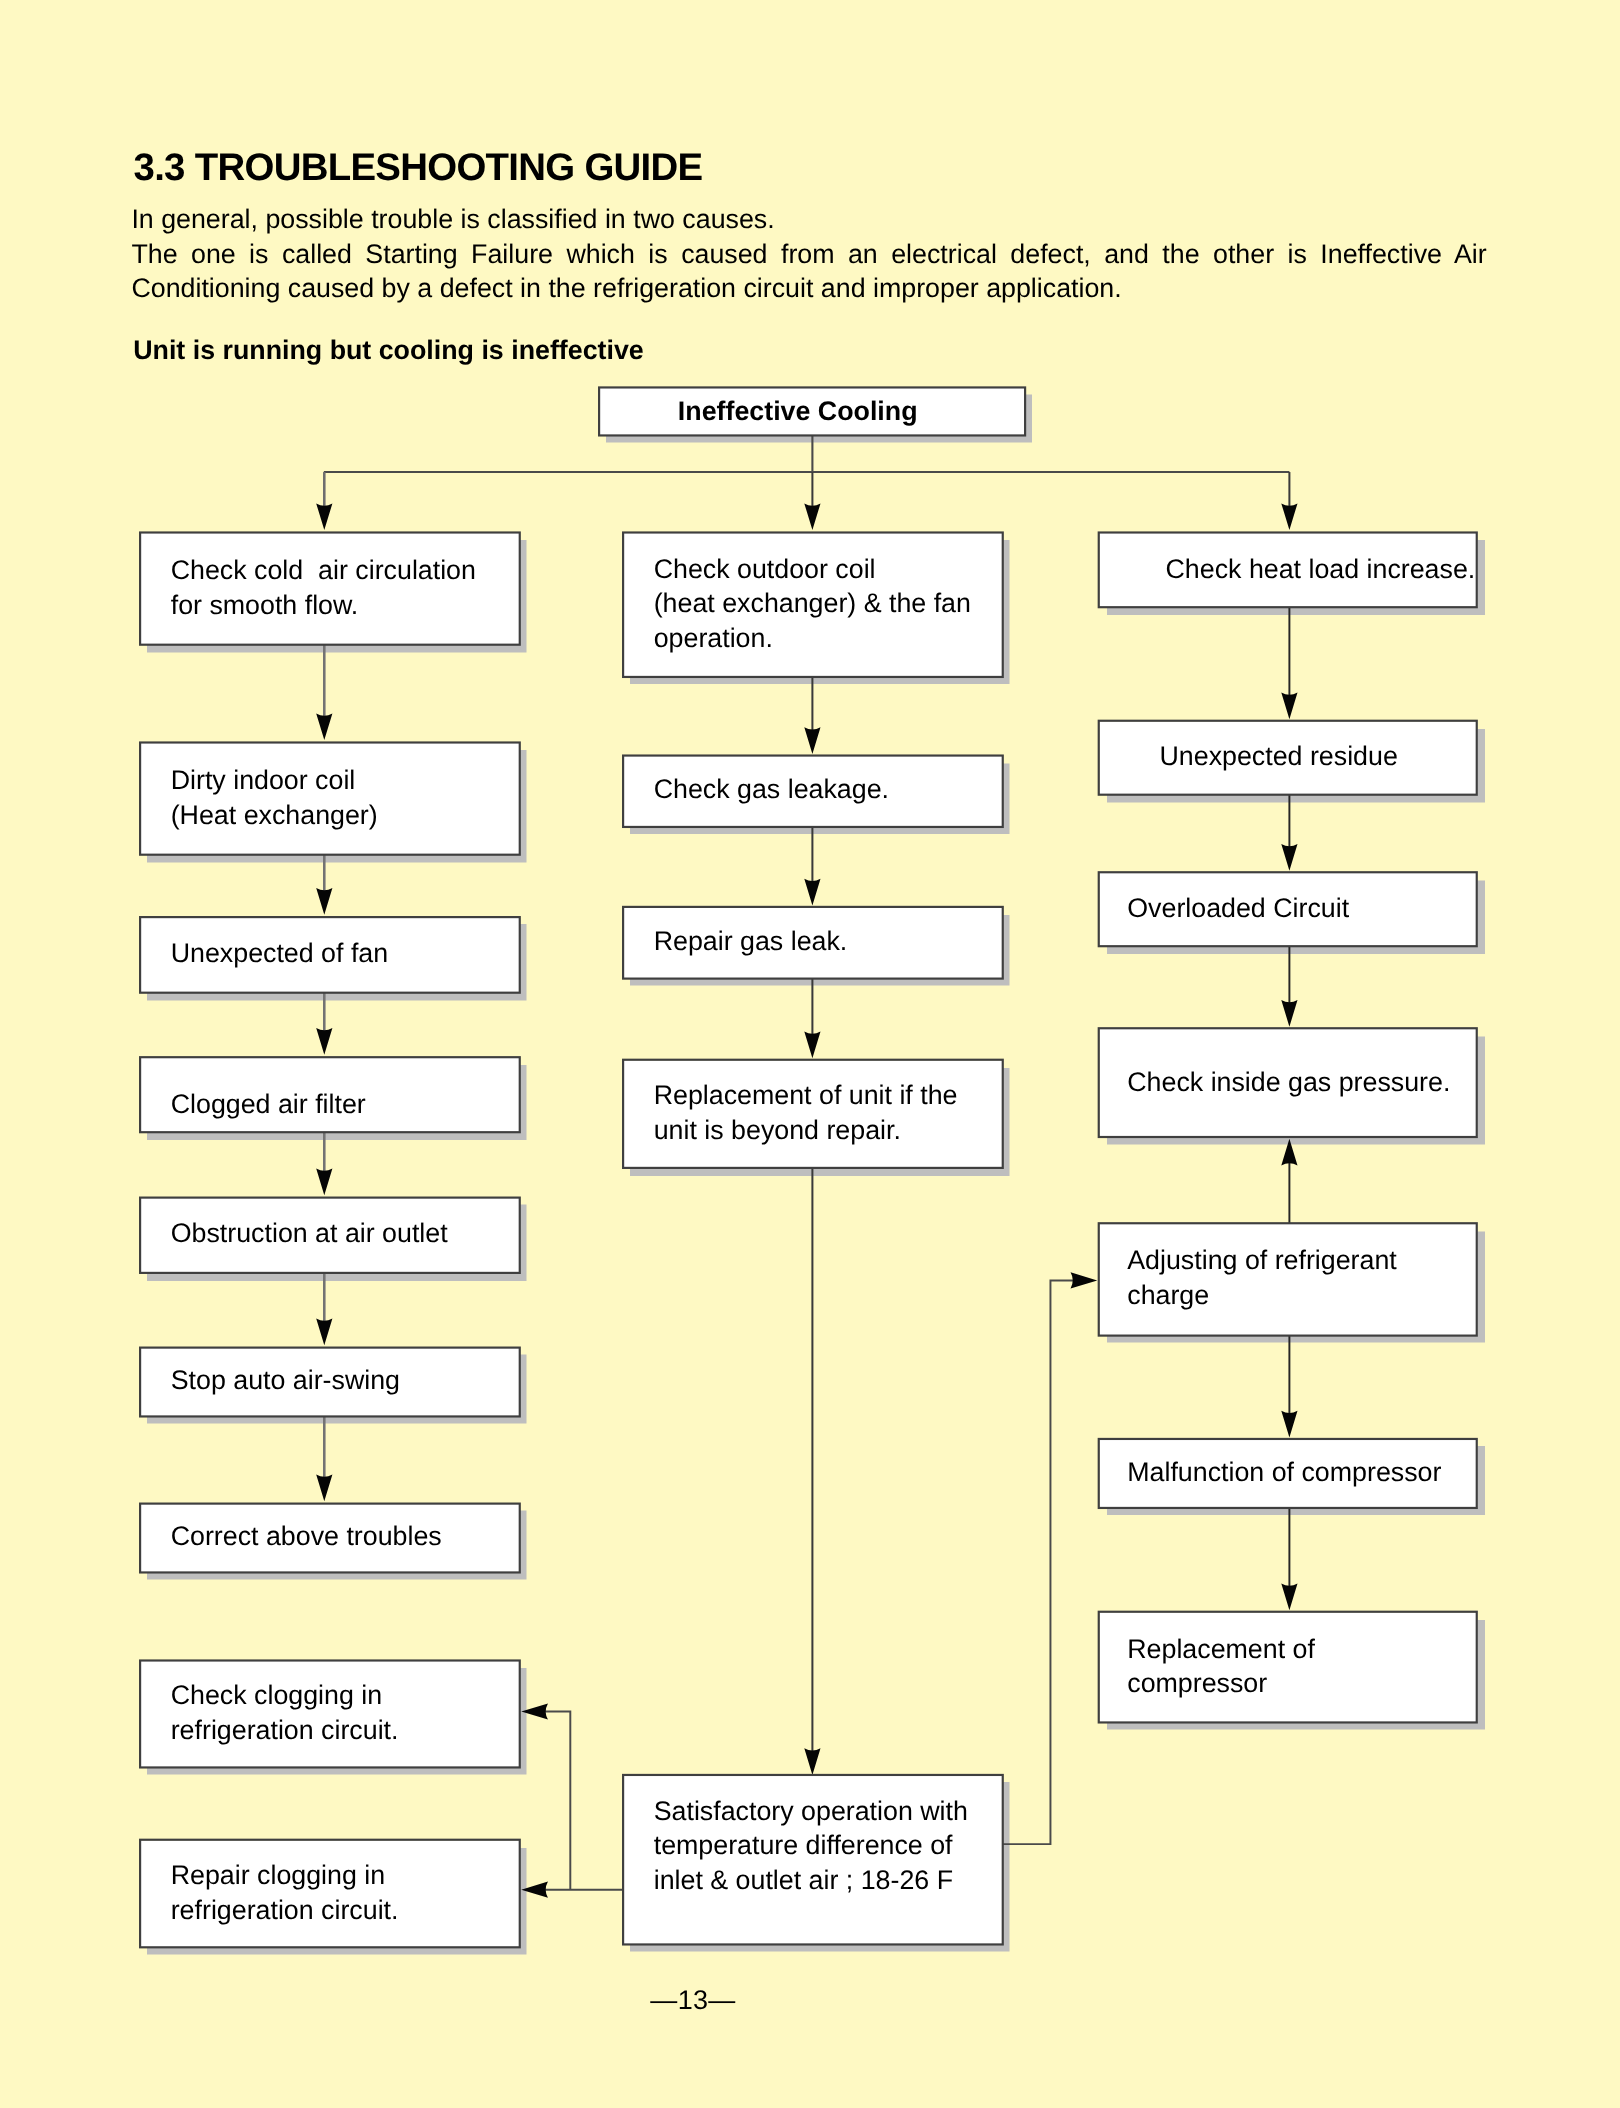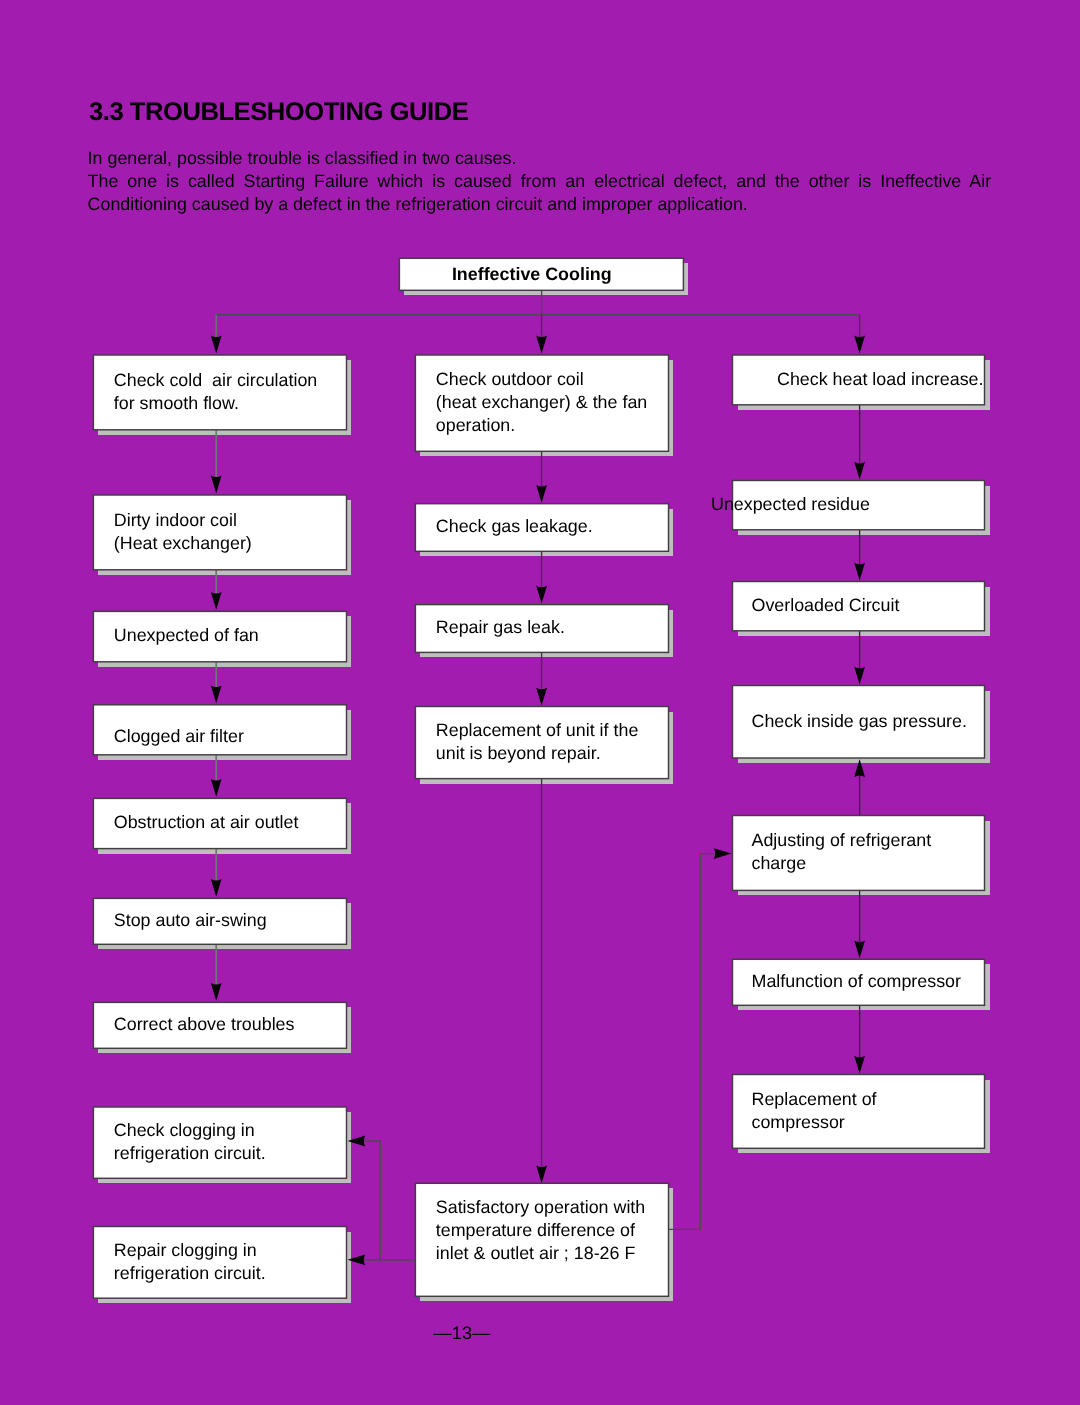--- a/index.html
+++ b/index.html
@@ -1,26 +1,26 @@
 <!DOCTYPE html>
 <html><head>
 <meta charset="utf-8">
 <title>Troubleshooting Guide</title>
 <style>
   html,body{margin:0;padding:0;background:#fff;}
   body{width:1080px;height:1405px;font-family:"Liberation Sans",sans-serif;color:#000;
        -webkit-font-smoothing:antialiased;text-rendering:geometricPrecision;}
-  #page{position:relative;width:1080px;height:1405px;overflow:hidden;background:#a21caf;
+  #page{position:relative;width:1080px;height:1405px;overflow:hidden;background:#fef9c3;
         transform:translateZ(0);}
 
   
   #doc-title{position:absolute;left:89.0px;top:100.2px;font-size:25.6px;font-weight:bold;
              letter-spacing:-0.47px;white-space:nowrap;line-height:1;}
   #intro{position:absolute;left:87.6px;top:135.3px;width:903.5px;font-size:17.88px;line-height:22.9px;
-         text-align:justify;margin-top:12px;}
+         text-align:justify;}
   #intro p{margin:0;}
   #subheading{position:absolute;left:88.8px;top:222.2px;font-size:17.88px;font-weight:bold;
               white-space:nowrap;line-height:22.9px;}
   #page-number{position:absolute;left:0;top:1322px;width:924px;text-align:center;font-size:18px;
                letter-spacing:.2px;line-height:22px;}
 
   
   #flow{position:absolute;left:0;top:0;width:1080px;height:1405px;}
   #flow-svg{position:absolute;left:0;top:0;z-index:2;}
   #frame-svg{position:absolute;left:0;top:0;z-index:4;}
@@ -34,20 +34,21 @@
 
 <div id="page">
 
   <div id="doc-title">3.3 TROUBLESHOOTING GUIDE</div>
 
   <div id="intro">
     <p>In general, possible trouble is classified in two causes.</p>
     <p>The one is called Starting Failure which is caused from an electrical defect, and the other is Ineffective Air Conditioning caused by a defect in the refrigeration circuit and improper application.</p>
   </div>
 
+  <div id="subheading">Unit is running but cooling is ineffective</div>
 
   <div id="flow">
       <svg id="flow-svg" width="1080" height="1405" viewBox="0 0 1080 1405">
         <path d="M 541.6 290.3 L 541.6 314.7" fill="none" stroke="#4a4a4a" stroke-width="1.4"></path>
         <path d="M 215.9 314.7 L 859.6 314.7" fill="none" stroke="#4a4a4a" stroke-width="1.4"></path>
         <path d="M 216.2 314.7 L 216.2 338.59999999999997" fill="none" stroke="#6e6e6e" stroke-width="1.7"></path>
         <path d="M 216.2 353.4 L 210.79999999999998 335.59999999999997 Q 216.2 338.59999999999997 221.6 335.59999999999997 Z" fill="#050505"></path>
         <path d="M 541.6 314.7 L 541.6 338.59999999999997" fill="none" stroke="#3a3a3a" stroke-width="1.35"></path>
         <path d="M 541.6 353.4 L 536.2 335.59999999999997 Q 541.6 338.59999999999997 547 335.59999999999997 Z" fill="#050505"></path>
         <path d="M 859.6 314.7 L 859.6 338.59999999999997" fill="none" stroke="#3a3a3a" stroke-width="1.35"></path>
@@ -143,21 +144,21 @@
       <div class="nodeshadow" style="left: 420.4px; top: 1188.3px; width: 253.1px; height: 113px;"></div>
       <div class="nodebox" style="left: 415.4px; top: 1183.3px; width: 253.1px; height: 113px;"></div>
       <div class="nodetext" style="line-height: 22.7px; left: 435.8px; top: 1196.15px; height: 68.1px;">Satisfactory operation with
 temperature difference of
 inlet &amp; outlet air ; 18-26 F</div>
       <div class="nodeshadow" style="left: 737.5px; top: 360px; width: 252px; height: 49.8px;"></div>
       <div class="nodebox" style="left: 732.5px; top: 355px; width: 252px; height: 49.8px;"></div>
       <div class="nodetext" style="line-height: 22.7px; left: 777px; top: 367.75px; height: 22.7px;">Check heat load increase.</div>
       <div class="nodeshadow" style="left: 737.5px; top: 485.5px; width: 252px; height: 49.3px;"></div>
       <div class="nodebox" style="left: 732.5px; top: 480.5px; width: 252px; height: 49.3px;"></div>
-      <div class="nodetext" style="line-height: 22.7px; left: 711px; top: 493px; height: 22.7px;">Unexpected residue</div>
+      <div class="nodetext" style="line-height: 22.7px; left: 773px; top: 493px; height: 22.7px;">Unexpected residue</div>
       <div class="nodeshadow" style="left: 737.5px; top: 586.5px; width: 252px; height: 49.3px;"></div>
       <div class="nodebox" style="left: 732.5px; top: 581.5px; width: 252px; height: 49.3px;"></div>
       <div class="nodetext" style="line-height: 22.7px; left: 751.5px; top: 594px; height: 22.7px;">Overloaded Circuit</div>
       <div class="nodeshadow" style="left: 737.5px; top: 690.5px; width: 252px; height: 72.5px;"></div>
       <div class="nodebox" style="left: 732.5px; top: 685.5px; width: 252px; height: 72.5px;"></div>
       <div class="nodetext" style="line-height: 22.7px; left: 751.5px; top: 709.6px; height: 22.7px;">Check inside gas pressure.</div>
       <div class="nodeshadow" style="left: 737.5px; top: 820.5px; width: 252px; height: 74.9px;"></div>
       <div class="nodebox" style="left: 732.5px; top: 815.5px; width: 252px; height: 74.9px;"></div>
       <div class="nodetext" style="line-height: 22.7px; left: 751.5px; top: 829.45px; height: 45.4px;">Adjusting of refrigerant
 charge</div>

